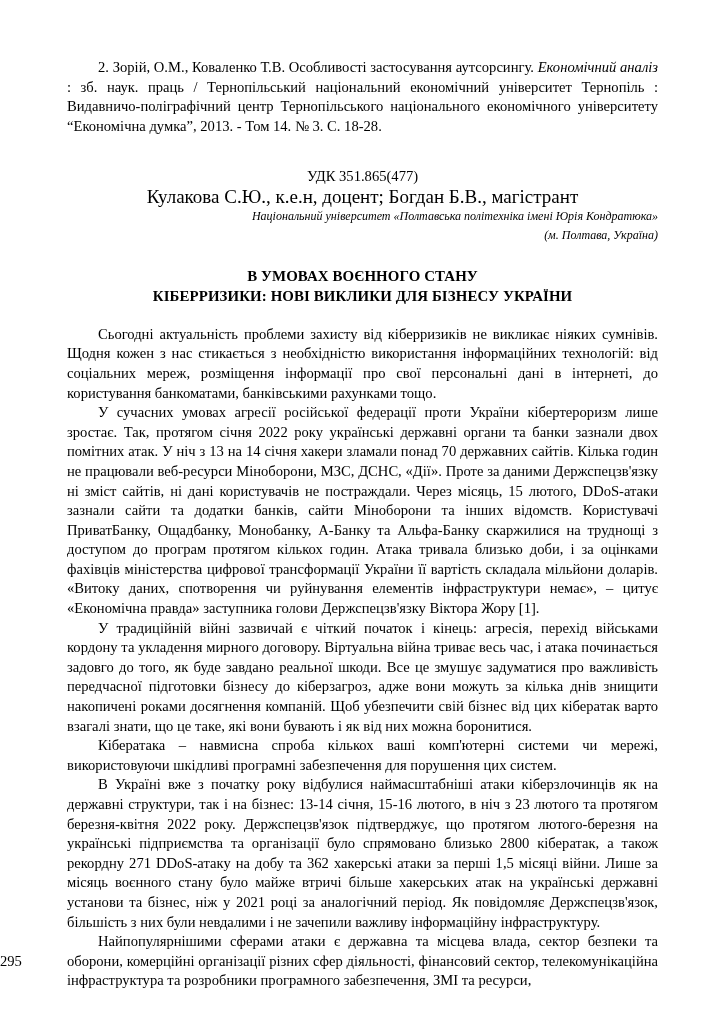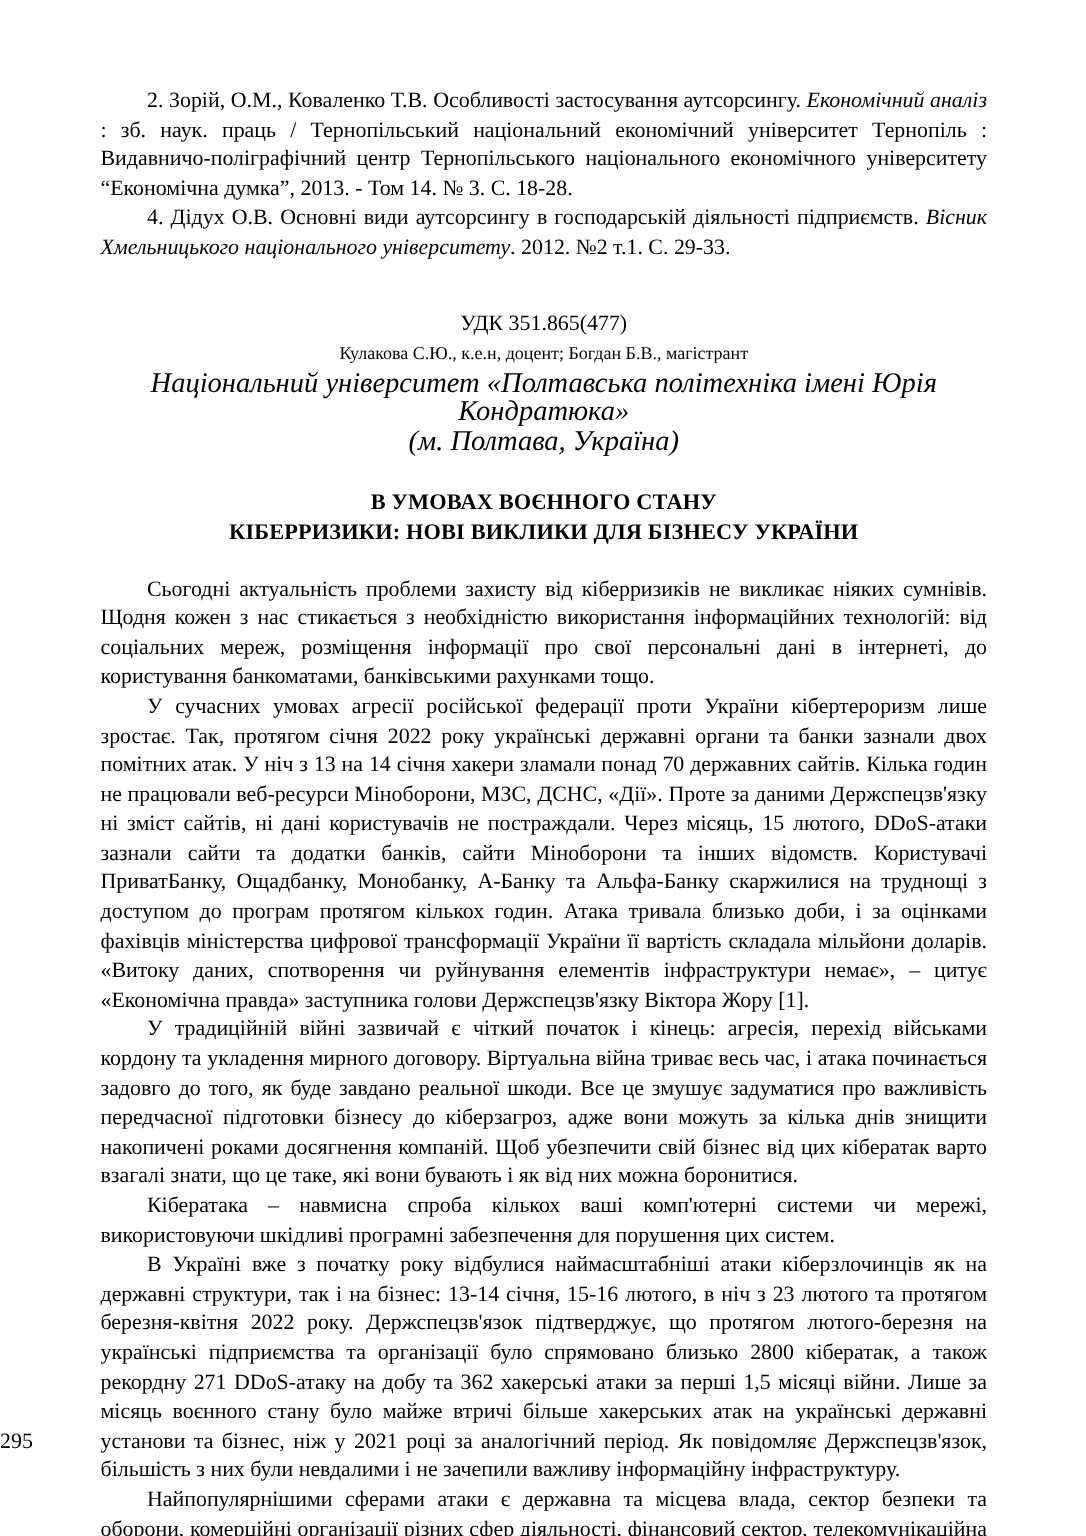--- a/index.html
+++ b/index.html
@@ -51,28 +51,28 @@
   }
   .udc {
     text-indent: 0;
     text-align: center;
     font-size: 14.6px;
     line-height: 19.6px;
   }
   .authors {
     text-align: center;
     text-indent: 0;
-    font-size: 12px;
+    font-size: 19px;
     line-height: 19.6px;
   }
   .affil {
-    text-align: center;
+    text-align: right;
     text-indent: 0;
     font-style: italic;
-    font-size: 19px;
+    font-size: 12px;
     line-height: 19.6px;
   }
   .gap-title {
     height: 20px;
   }
   .title {
     text-align: center;
     text-indent: 0;
     font-weight: bold;
     font-size: 14.9px;
@@ -98,23 +98,20 @@
 </head>
 <body>
 
 <div class="page">
   <div class="content">
 
     <div>
       <p class="ref">
         <span>2. Зорій, О.М., Коваленко Т.В. Особливості застосування аутсорсингу. </span><span class="it">Економічний аналіз</span><span> : зб. наук. праць / Тернопільський національний економічний університет  Тернопіль : Видавничо-поліграфічний центр Тернопільського національного економічного університету “Економічна думка”, 2013. - Том 14.  № 3. С. 18-28.</span>
       </p>
-      <p class="ref">
-        <span>4. Дідух О.В. Основні види аутсорсингу в господарській діяльності підприємств. </span><span class="it">Вісник Хмельницького національного університету</span><span>. 2012. №2 т.1. С. 29-33.</span>
-      </p>
     </div>
 
     <div class="gap-udc"></div>
 
     <p class="udc">УДК 351.865(477)</p>
     <p class="authors">Кулакова С.Ю., к.е.н, доцент; Богдан Б.В., магістрант</p>
     <p class="affil">Національний університет «Полтавська політехніка імені Юрія Кондратюка»</p>
     <p class="affil">(м. Полтава, Україна)</p>
 
     <div class="gap-title"></div>

